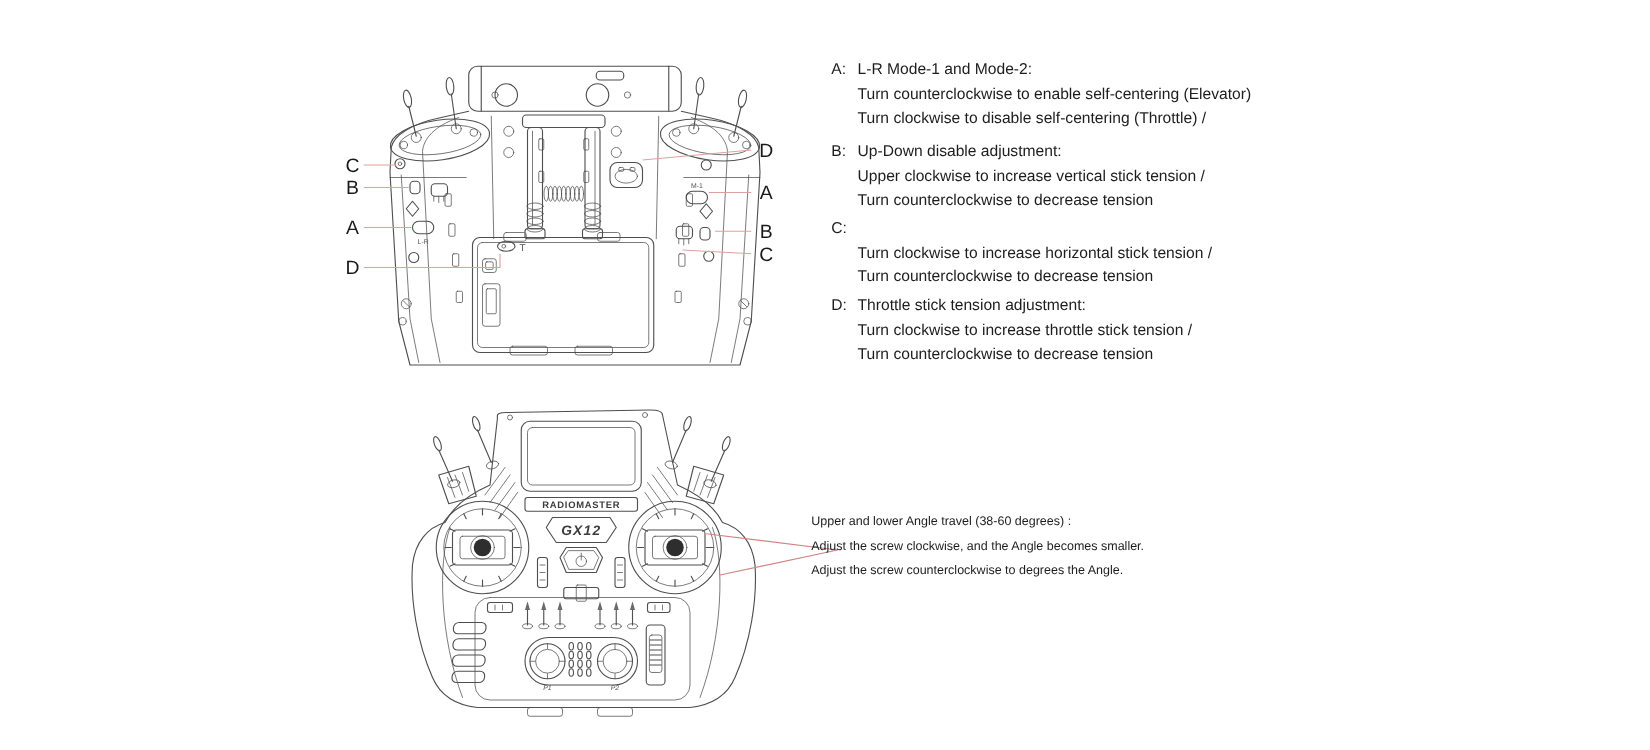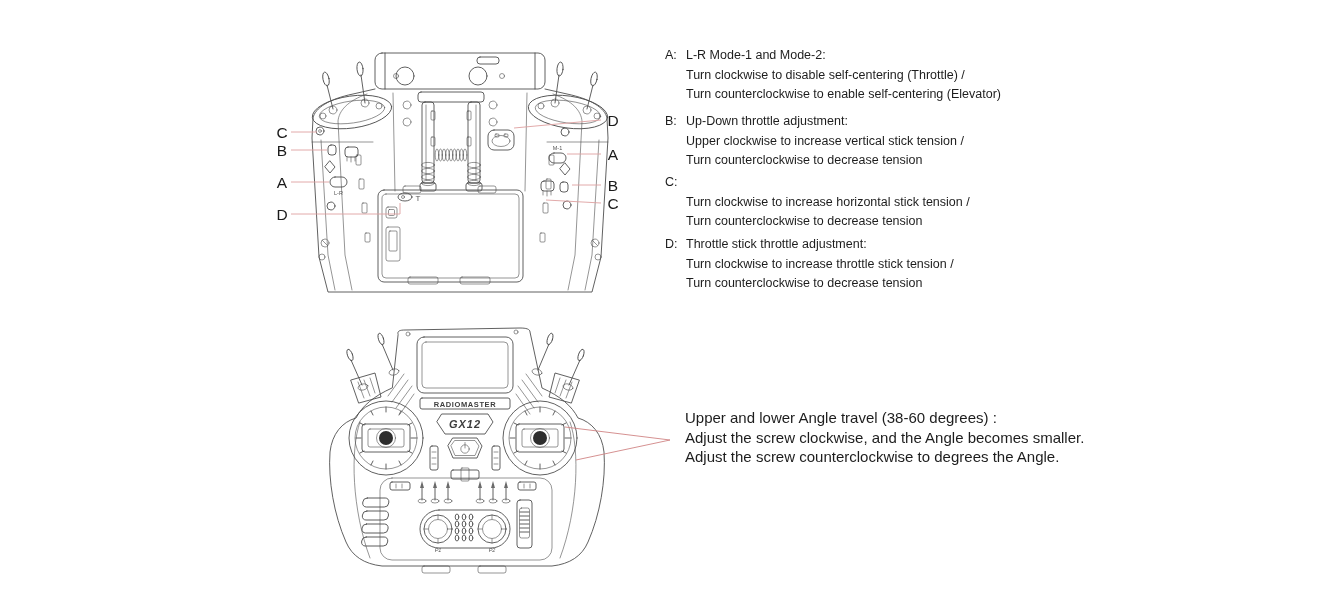--- a/index.html
+++ b/index.html
@@ -16,21 +16,21 @@
   .lbl{font:15.5px "Liberation Sans",sans-serif;fill:#1a1a1a;text-anchor:middle;}
   .tiny{font:5.5px "Liberation Sans",sans-serif;fill:#555;text-anchor:middle;}
   .tmark{font:8px "Liberation Sans",sans-serif;fill:#555;text-anchor:middle;}
   .brand{font:bold 7.5px "Liberation Sans",sans-serif;letter-spacing:.6px;fill:#3d3d3d;text-anchor:middle;}
   .model{font:italic bold 11px "Liberation Sans",sans-serif;letter-spacing:1px;fill:#3d3d3d;text-anchor:middle;}
   .pot{font:italic 5.5px "Liberation Sans",sans-serif;fill:#555;text-anchor:middle;}
   .note{position:absolute;left:665px;width:440px;font-size:12.5px;line-height:19.5px;color:#1d1d1d;}
   .note .nhead{display:flex;}
   .note .nlabel{width:21px;flex:0 0 21px;}
   .note .nbody{padding-left:21px;}
-  .angle-note{position:absolute;left:685px;top:408px;width:420px;font-size:15px;line-height:19.5px;color:#1d1d1d;}
+  .angle-note{position:absolute;left:649px;top:408px;width:420px;font-size:10px;line-height:19.5px;color:#1d1d1d;}
 </style>
 </head>
 <body>
 
 <div id="page">
 
   <svg style="left:255px;top:5px;" width="400" height="300" viewBox="0 0 400 300">
 
     <g class="art">
 
@@ -439,45 +439,45 @@
     <text class="model" x="145" y="118">GX12</text>
     <text class="pot" x="118" y="242">P1</text>
     <text class="pot" x="172" y="242">P2</text>
   </svg>
 
   <div class="note" style="top:46px">
     <div class="nhead">
       <span class="nlabel">A:</span>
       <span>L-R Mode-1 and Mode-2:</span>
     </div>
+    <div class="nbody">Turn counterclockwise to enable self-centering (Elevator)</div>
     <div class="nbody">Turn clockwise to disable self-centering (Throttle) /</div>
-    <div class="nbody">Turn counterclockwise to enable self-centering (Elevator)</div>
   </div>
 
   <div class="note" style="top:112px">
     <div class="nhead">
       <span class="nlabel">B:</span>
-      <span>Up-Down throttle adjustment:</span>
+      <span>Up-Down disable adjustment:</span>
     </div>
     <div class="nbody">Upper clockwise to increase vertical stick tension /</div>
     <div class="nbody">Turn counterclockwise to decrease tension</div>
   </div>
 
   <div class="note" style="top:173px">
     <div class="nhead">
       <span class="nlabel">C:</span>
     </div>
     <div class="nbody">Turn clockwise to increase horizontal stick tension /</div>
     <div class="nbody">Turn counterclockwise to decrease tension</div>
   </div>
 
   <div class="note" style="top:235px">
     <div class="nhead">
       <span class="nlabel">D:</span>
-      <span>Throttle stick throttle adjustment:</span>
+      <span>Throttle stick tension adjustment:</span>
     </div>
     <div class="nbody">Turn clockwise to increase throttle stick tension /</div>
     <div class="nbody">Turn counterclockwise to decrease tension</div>
   </div>
 
   <div class="angle-note">
     <div>Upper and lower Angle travel (38-60 degrees) :</div>
     <div>Adjust the screw clockwise, and the Angle becomes smaller.</div>
     <div>Adjust the screw counterclockwise to degrees the Angle.</div>
   </div>

